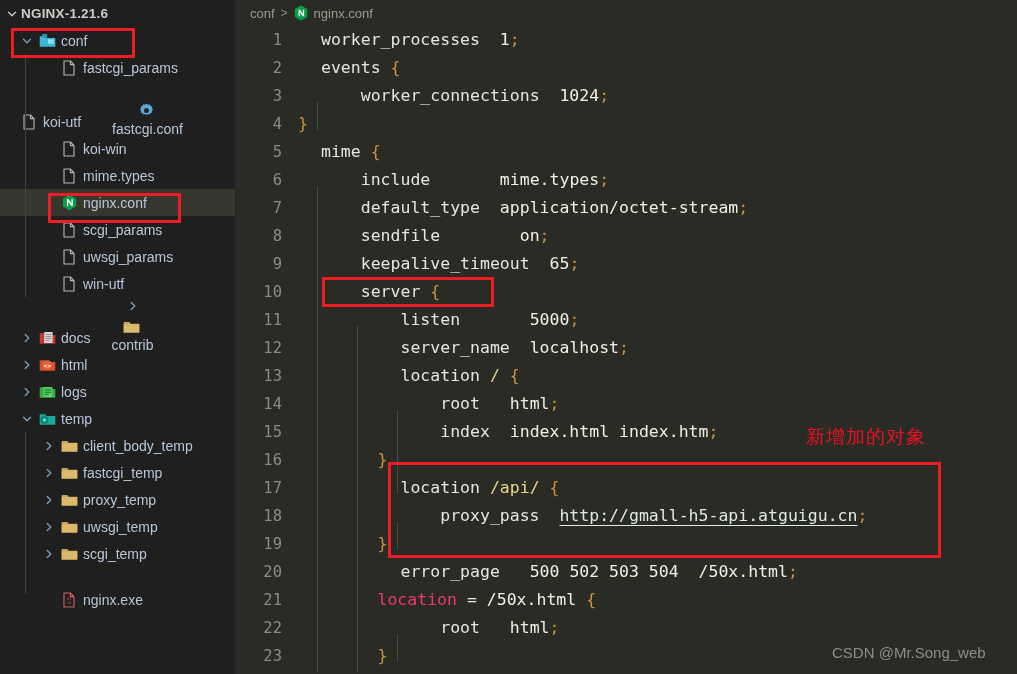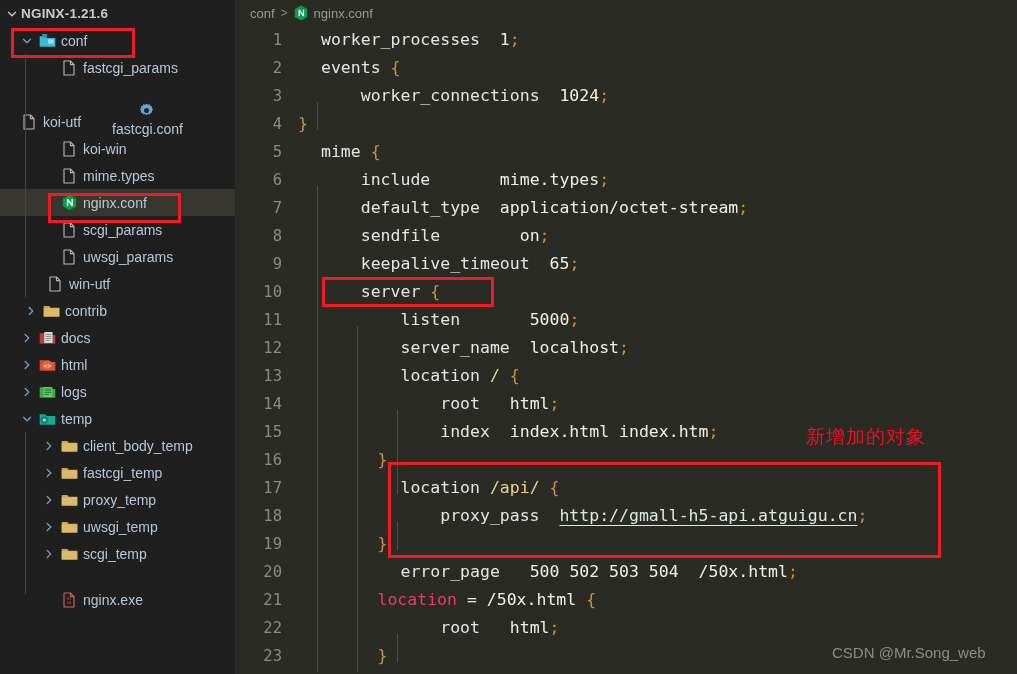--- a/index.html
+++ b/index.html
@@ -239,31 +239,31 @@
         <div class="row" style="padding-left: 40px;">
           <span class="chev empty"></span>
           <span class="ico">
             <svg width="14" height="16" viewBox="0 0 14 16">
               <path d="M2 1 h6.4 l3.6 3.6 v10.4 h-10 z" fill="none" stroke="#b7b7b7" stroke-width="1.1" stroke-linejoin="round"></path>
               <path d="M8.4 1 v3.6 h3.6" fill="none" stroke="#b7b7b7" stroke-width="1.1" stroke-linejoin="round"></path>
             </svg>
           </span>
           <span class="lbl">uwsgi_params</span>
         </div>
-        <div class="row" style="padding-left: 26px;">
+        <div class="row" style="padding-left: 40px;">
           <span class="chev empty"></span>
           <span class="ico">
             <svg width="14" height="16" viewBox="0 0 14 16">
               <path d="M2 1 h6.4 l3.6 3.6 v10.4 h-10 z" fill="none" stroke="#b7b7b7" stroke-width="1.1" stroke-linejoin="round"></path>
               <path d="M8.4 1 v3.6 h3.6" fill="none" stroke="#b7b7b7" stroke-width="1.1" stroke-linejoin="round"></path>
             </svg>
           </span>
           <span class="lbl">win-utf</span>
         </div>
-        <div class="row" style="padding-left: 22px;">
+        <div class="row" style="padding-left: 30px; flex-direction: column;">
           <span class="chev">
             <svg width="12" height="12" viewBox="0 0 12 12">
               <path d="M4.2 2.5 L7.8 6 L4.2 9.5" fill="none" stroke="#7a9ec2" stroke-width="1.3" stroke-linecap="round" stroke-linejoin="round"></path>
             </svg>
           </span>
           <span class="ico">
             <svg width="17" height="15" viewBox="0 0 17 15">
               <path d="M0.7 3.0 h5.6 l1.4 1.7 h8.6 v8.9 h-15.6 z" fill="#c8a45c"></path>
               <path d="M0.7 5.2 h15.6 v8.4 h-15.6 z" fill="#dcb96b"></path>
             </svg>

